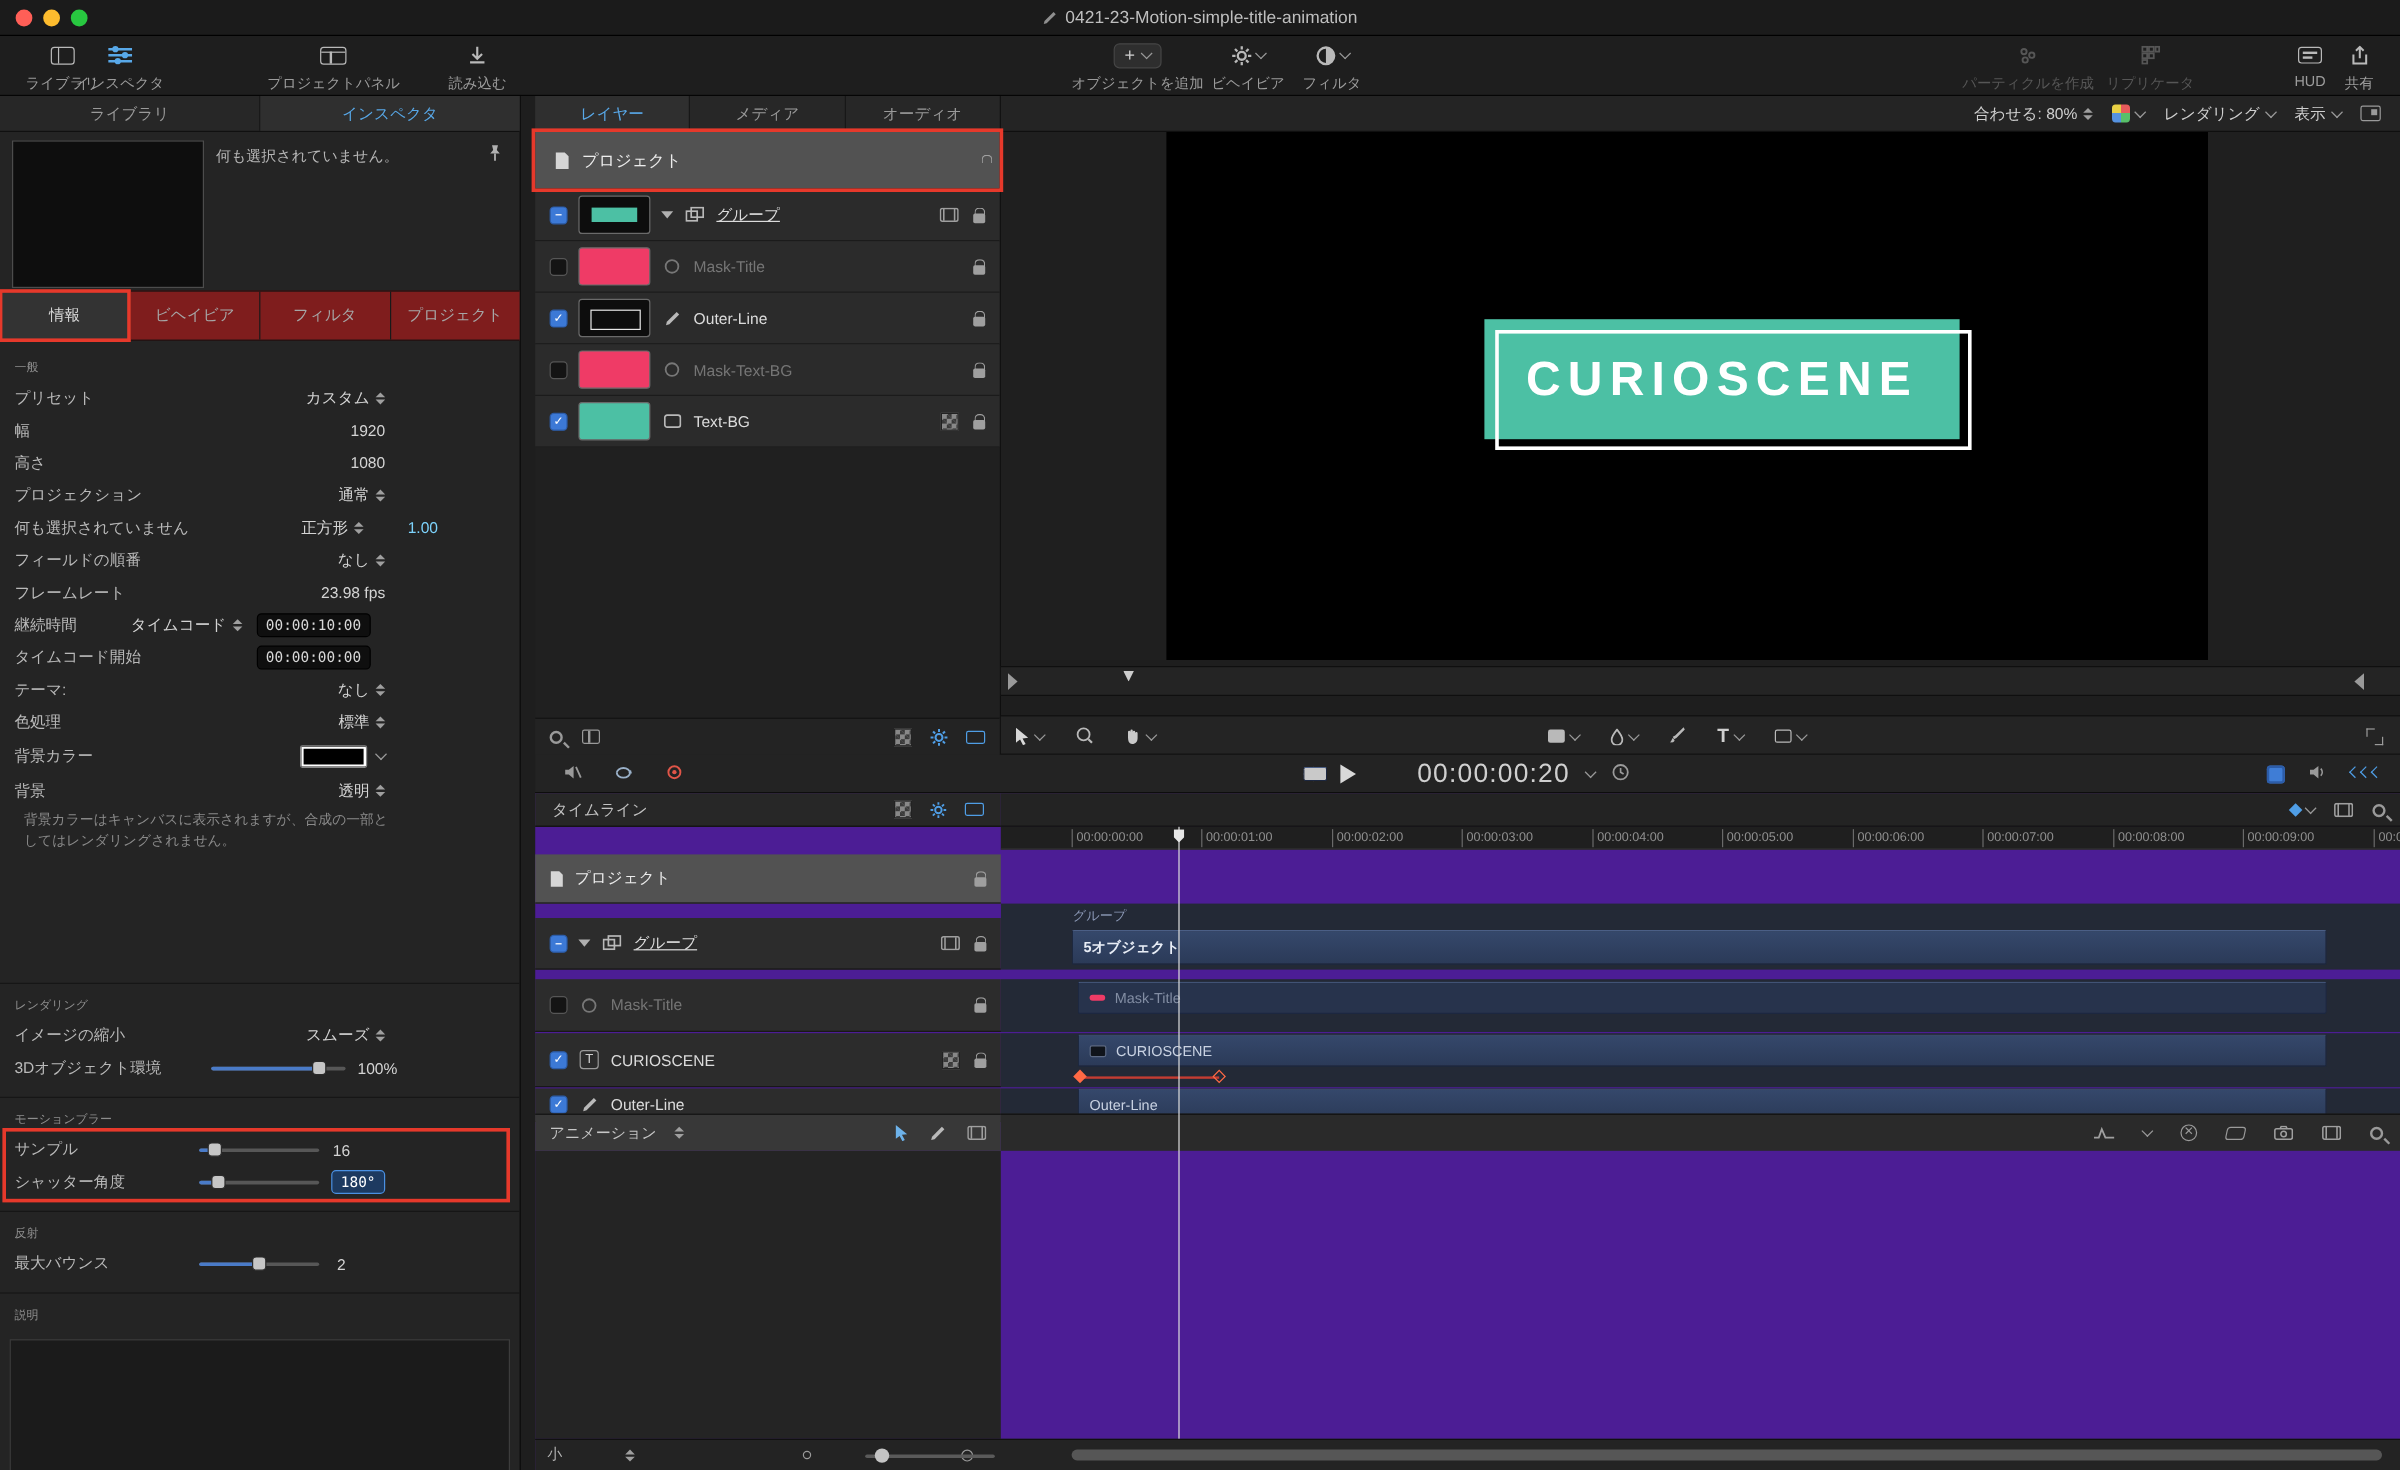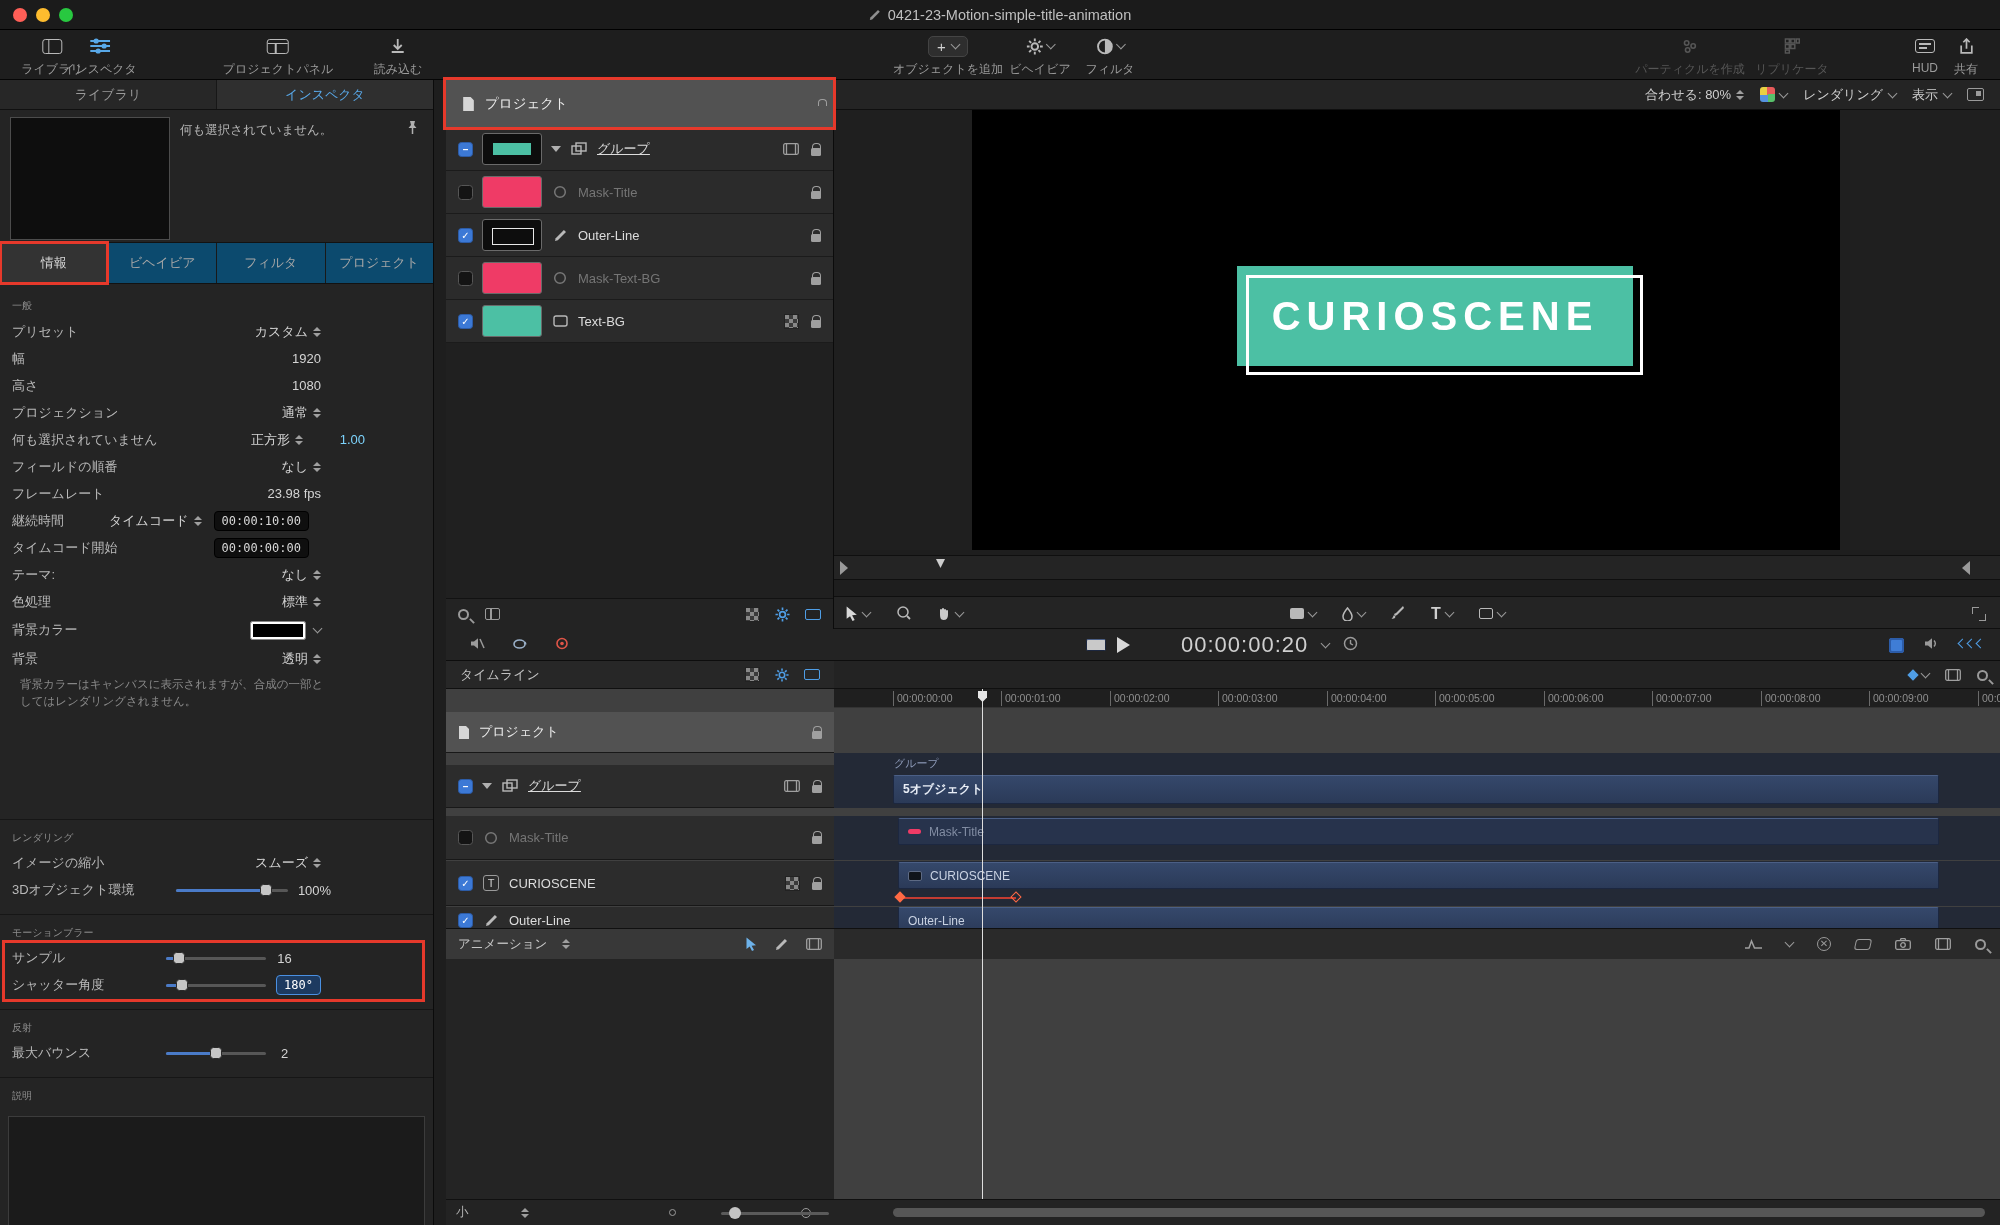--- a/index.html
+++ b/index.html
@@ -36,21 +36,21 @@
 .red-frame{position:absolute;border:3px solid #e6392b;pointer-events:none;z-index:60}
 
 .inspector{position:absolute;left:0;top:80px;width:434px;bottom:0;background:#242424;border-right:1px solid #0b0b0b}
 .panel-tabs{height:30px;display:flex;background:#272727;border-bottom:1px solid #101010}
 .ptab{flex:1;display:flex;align-items:center;justify-content:center;font-size:13px;color:#9a9a9a;border-right:1px solid #171717;position:relative}
 .ptab:last-child{border-right:none}
 .ptab.active{background:#2f2f2f;color:#58a8e8}
 .thumb-box{position:absolute;left:10px;top:37px;width:160px;height:123px;background:#0e0e0e;border:1px solid #4c4c4c}
 .empty-text{position:absolute;left:180px;top:42px;font-size:12.5px;color:#b5b5b5}
 .pin{position:absolute;right:14px;top:40px}
-.subtabs{position:absolute;left:0;top:162px;right:0;height:42px;display:flex;background:#0c4a6e;border-top:1px solid #121212;border-bottom:1px solid #121212}
+.subtabs{position:absolute;left:0;top:162px;right:0;height:42px;display:flex;background:#7f1d1d;border-top:1px solid #121212;border-bottom:1px solid #121212}
 .stab{flex:1;display:flex;align-items:center;justify-content:center;font-size:13px;color:#a6a6a6;border-right:1px solid #191919;position:relative}
 .stab:last-child{border-right:none}
 .stab.active{background:#333;color:#d8d8d8}
 .props{position:absolute;left:0;top:204px;right:0;bottom:0;overflow:hidden}
 .psec{padding:6px 0 10px;border-top:1px solid #161616}
 .psec.first{border-top:none;padding-top:10px}
 .psec.pad-big{padding-bottom:100px}
 .shead{height:24px;display:flex;align-items:center;padding:0 12px;color:#8d8d8d;font-size:10px}
 .prow{height:27px;display:flex;align-items:center;padding:0 112px 0 12px;color:#b9b9b9;position:relative;font-size:13px}
 .pval{margin-left:auto;display:flex;align-items:center;color:#d4d4d4}
@@ -102,21 +102,21 @@
 .tr{position:absolute;top:0;height:32px;display:flex;align-items:center;gap:26px}
 .timecode{font-family:Liberation Sans, sans-serif;font-size:22px;color:#cfcfcf;letter-spacing:1px}
 .play-tri{width:0;height:0;border-left:13px solid #d8d8d8;border-top:8px solid transparent;border-bottom:8px solid transparent}
 .skip{display:flex;align-items:center;gap:1px}
 .skip .bar{width:2px;height:12px;background:#c9c9c9}
 .skip .tri{width:0;height:0;border-right:9px solid #c9c9c9;border-top:6px solid transparent;border-bottom:6px solid transparent}
 .fastch{display:flex;gap:2px}
 .fastch .chev{transform:rotate(135deg);border-color:#4f9ee6}
 .disk{width:15px;height:15px;background:#3f7dd6;border-radius:3px;box-shadow:inset 0 0 0 2px #2c5ca8}
 
-.timeline{position:absolute;left:446px;top:661px;right:0;bottom:0;background:#404040}
+.timeline{position:absolute;left:446px;top:661px;right:0;bottom:0;background:#4c1d95}
 .tl-head{position:absolute;left:0;top:0;width:388px;height:28px;background:#272727;border-bottom:1px solid #101010;display:flex;align-items:center;gap:16px;padding:0 14px;font-size:13px;color:#c2c2c2}
 .tl-head .mla{margin-left:auto;display:flex;align-items:center;gap:15px}
 .track-top{position:absolute;left:388px;top:0;right:0;height:28px;background:#232323;border-bottom:1px solid #101010}
 .tt-right{position:absolute;right:12px;top:0;height:28px;display:flex;align-items:center;gap:16px}
 .ruler{position:absolute;left:388px;top:28px;right:0;height:19px;background:#1f1f1f;border-bottom:1px solid #333;overflow:hidden}
 .rl{position:absolute;top:2px;font-size:10.5px;color:#8f8f8f;border-left:1px solid #6a6a6a;padding-left:3px;height:15px;line-height:14px;white-space:nowrap}
 .tlrow{position:absolute;left:0;width:388px;display:flex;align-items:center;gap:9px;padding:0 12px;background:#2c2c2c;border-bottom:1px solid #181818;font-size:13px;color:#dcdcdc}
 .tlrow .mla{margin-left:auto;display:flex;align-items:center;gap:12px}
 .track-area{position:absolute;left:388px;top:0;right:0;bottom:26px;overflow:hidden}
 .lane{position:absolute;left:0;right:0;background:#232936}
@@ -502,20 +502,31 @@
       </div>
 
       <div class="psec">
         <div class="shead">説明</div>
         <div class="desc-box"></div>
       </div>
     </div>
   </div>
 
   <div class="layers">
+    <div class="panel-tabs">
+      <div class="ptab active">
+          <span>レイヤー</span>
+        </div>
+      <div class="ptab">
+          <span>メディア</span>
+        </div>
+      <div class="ptab">
+          <span>オーディオ</span>
+        </div>
+    </div>
     <div class="project-row">
       <svg width="13" height="16" viewBox="0 0 12 15">
           <path d="M1 1h7l3 3v10H1z" fill="#d6d6d6"></path>
         </svg>
       <span>プロジェクト</span>
       <span style="margin-left:auto"><span class="lockcss"></span></span>
       <div class="red-frame" style="left:-3px;right:-3px;top:-3px;bottom:-3px"></div>
     </div>
 
     <div class="lrow">

